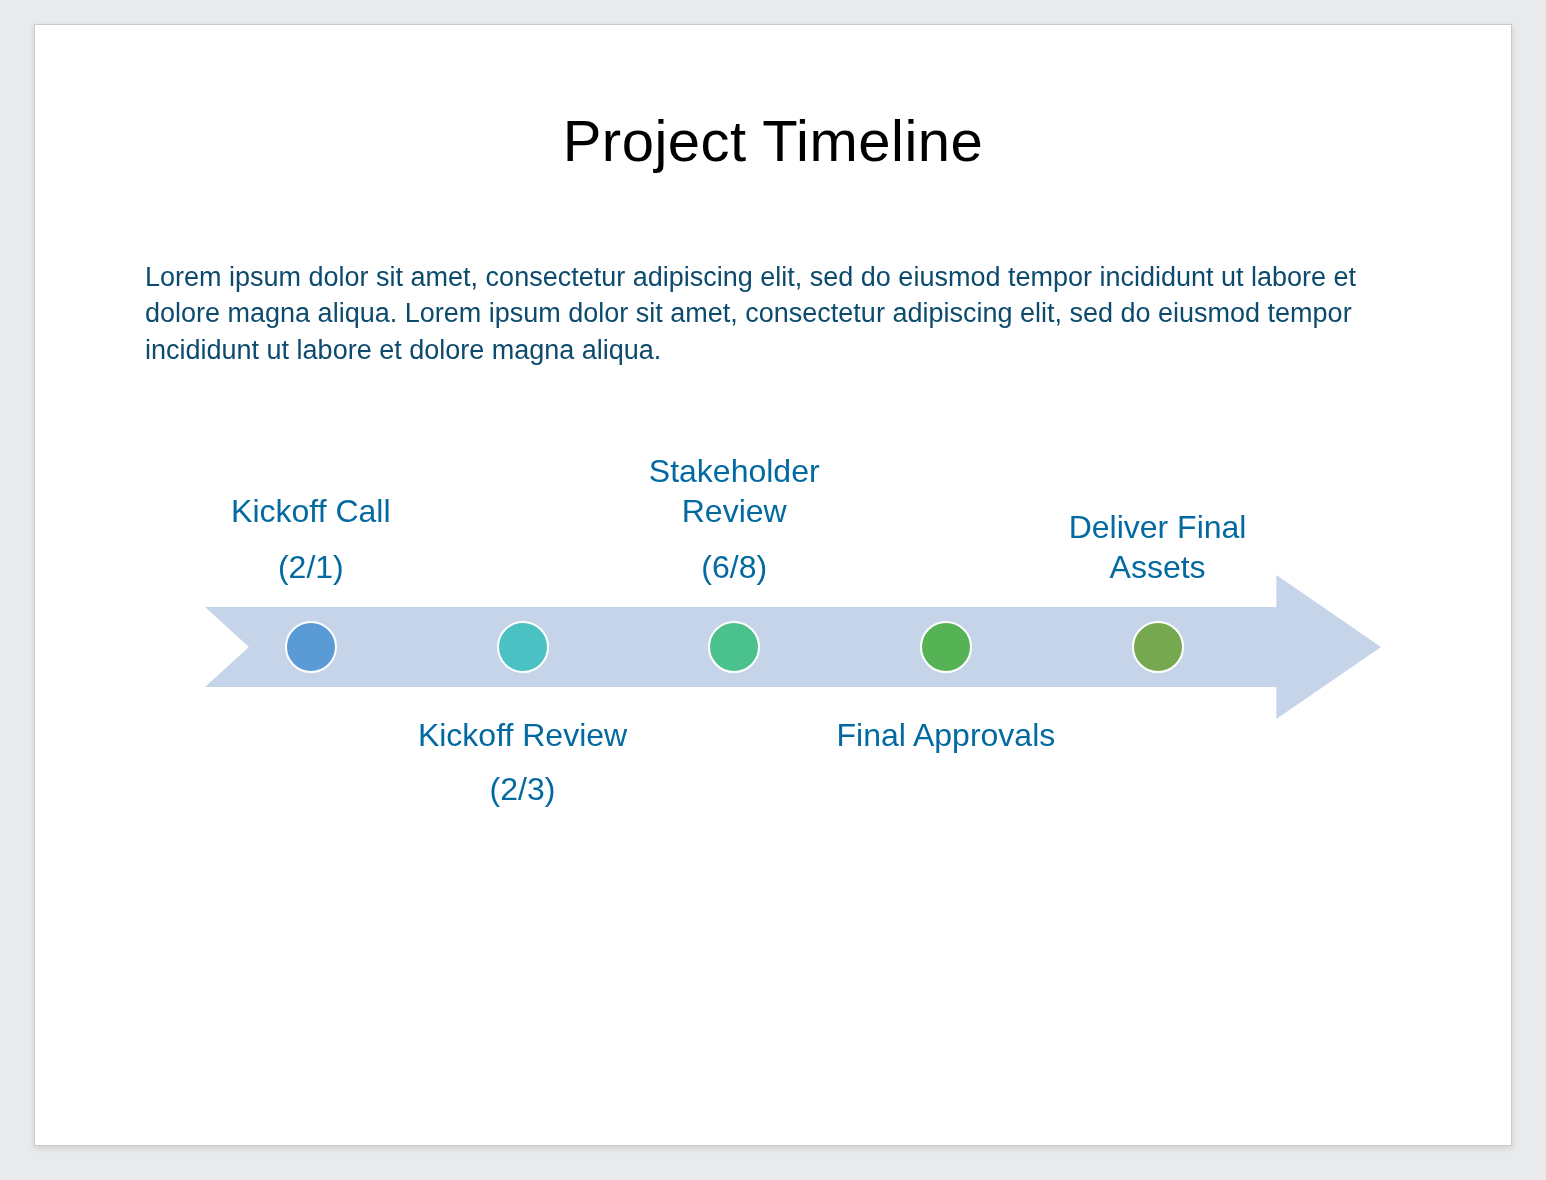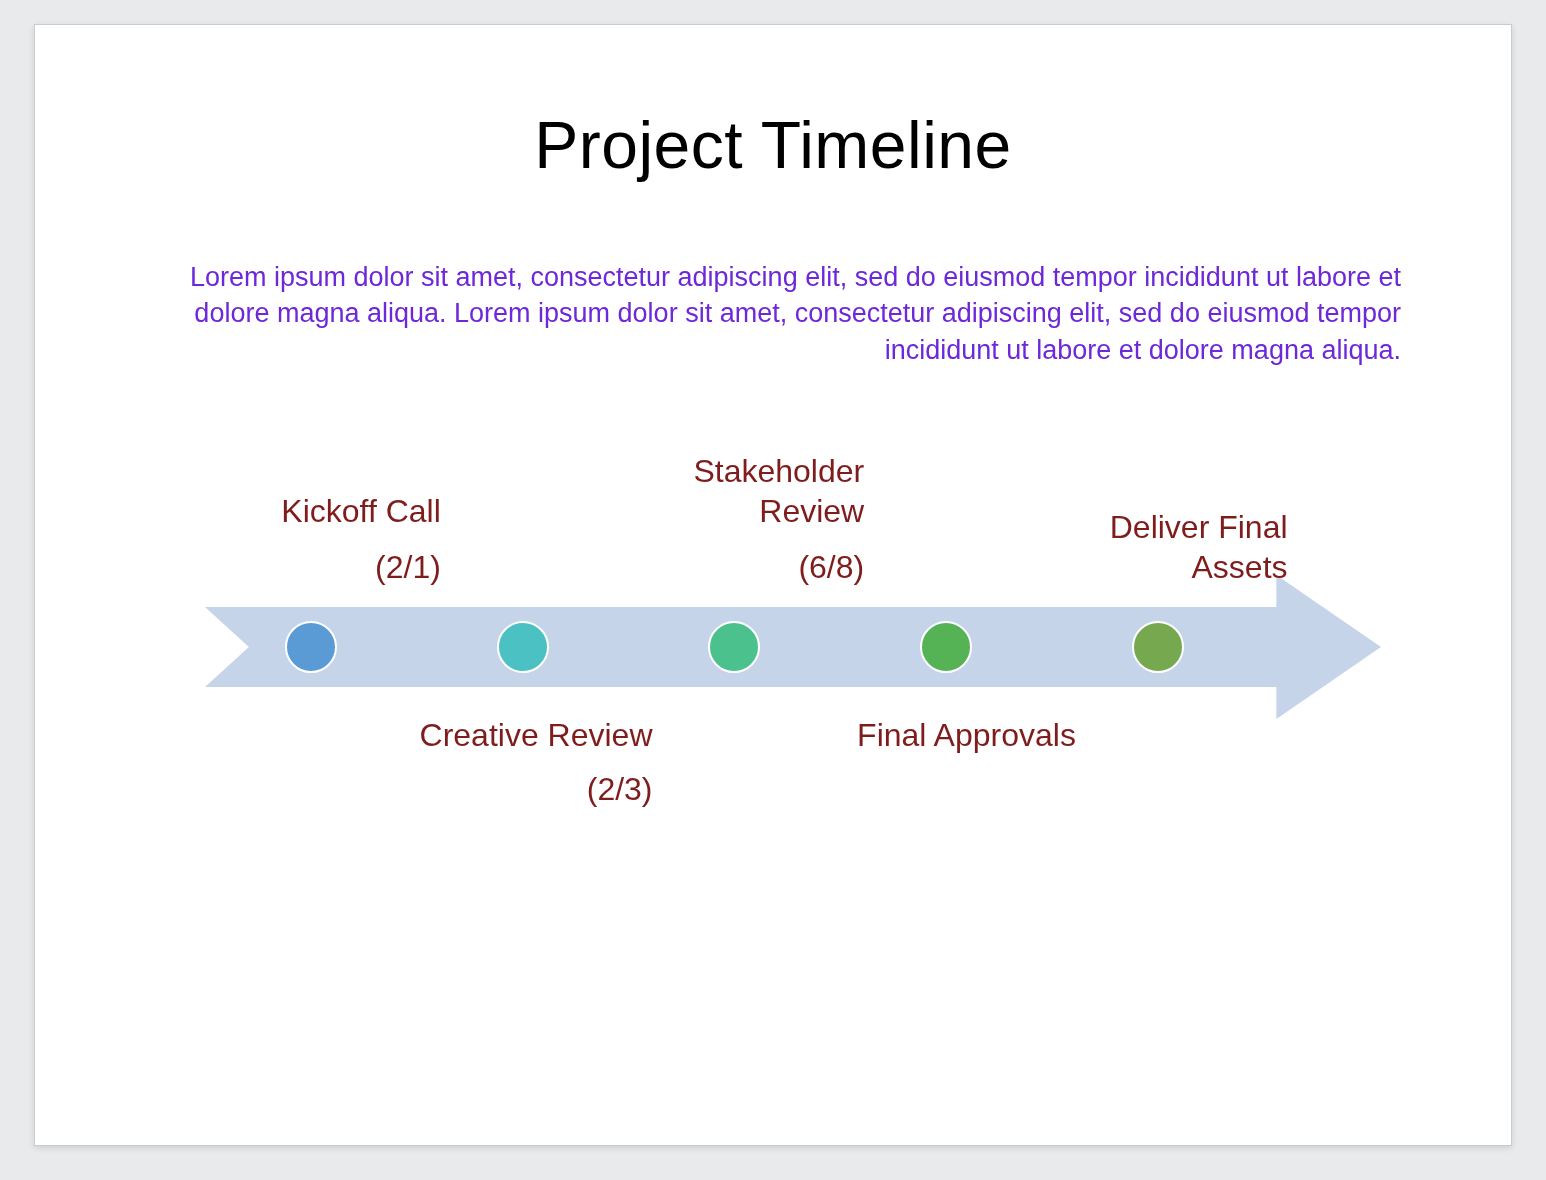--- a/index.html
+++ b/index.html
@@ -26,33 +26,33 @@
     box-shadow: 0 2px 6px rgba(0,0,0,0.12);
     position: relative;
     box-sizing: border-box;
   }
   .title {
     position: absolute;
     top: 82px;
     left: 0;
     right: 0;
     text-align: center;
-    font-size: 66px;
+    font-size: 58px;
     font-weight: 400;
     letter-spacing: 0.5px;
   }
   .subtitle {
     position: absolute;
     top: 234px;
     left: 110px;
     right: 110px;
-    text-align: right;
+    text-align: left;
     font-size: 27px;
     line-height: 1.35;
-    color: #6d28d9;
+    color: #0c4a6e;
   }
   .timeline {
     position: absolute;
     left: 170px;
     right: 130px;
     top: 572px;
     height: 100px;
   }
   .arrow-svg {
     position: absolute;
@@ -76,24 +76,24 @@
     margin-left: -26px;
     margin-top: -26px;
     border-radius: 50%;
     border: 2px solid #fff;
     box-sizing: border-box;
   }
   .label {
     position: absolute;
     width: 260px;
     margin-left: -130px;
-    text-align: right;
+    text-align: center;
     font-size: 32px;
     line-height: 1.25;
-    color: #7f1d1d;
+    color: #0369a1;
   }
   .label .date {
     display: block;
     margin-top: 16px;
   }
   .label-top {
     bottom: 110px;
   }
   .label-bottom {
     top: 118px;
@@ -112,21 +112,21 @@
     <div class="subtitle">Lorem ipsum dolor sit amet, consectetur adipiscing elit, sed do eiusmod tempor incididunt ut labore et dolore magna aliqua. Lorem ipsum dolor sit amet, consectetur adipiscing elit, sed do eiusmod tempor incididunt ut labore et dolore magna aliqua.</div>
 
     <div class="timeline">
       <svg class="arrow-svg" viewBox="0 0 1180 100" preserveAspectRatio="none" overflow="visible">
         <polygon id="arrow-poly" points="0,10 1075,10 1075,-22 1180,50 1075,122 1075,90 0,90 44,50" transform="translate(0,0)" fill="#c6d4ea"></polygon>
       </svg>
       <div class="markers" id="markers">
           <div class="marker" style="left: 9%; background: rgb(91, 155, 213);"></div>
           <div class="label label-top" style="left: 9%;"><span>Kickoff Call</span><span class="date">(2/1)</span></div>
           <div class="marker" style="left: 27%; background: rgb(75, 193, 196);"></div>
-          <div class="label label-bottom" style="left: 27%;"><span>Creative Review</span><span class="date">(2/3)</span></div>
+          <div class="label label-bottom" style="left: 27%;"><span>Kickoff Review</span><span class="date">(2/3)</span></div>
           <div class="marker" style="left: 45%; background: rgb(75, 193, 142);"></div>
           <div class="label label-top" style="left: 45%;"><span>Stakeholder Review</span><span class="date">(6/8)</span></div>
           <div class="marker" style="left: 63%; background: rgb(85, 179, 86);"></div>
           <div class="label label-bottom" style="left: 63%;"><span>Final Approvals</span></div>
           <div class="marker" style="left: 81%; background: rgb(118, 169, 79);"></div>
           <div class="label label-top" style="left: 81%;"><span>Deliver Final Assets</span></div>
         </div>
     </div>
 
   </div>

